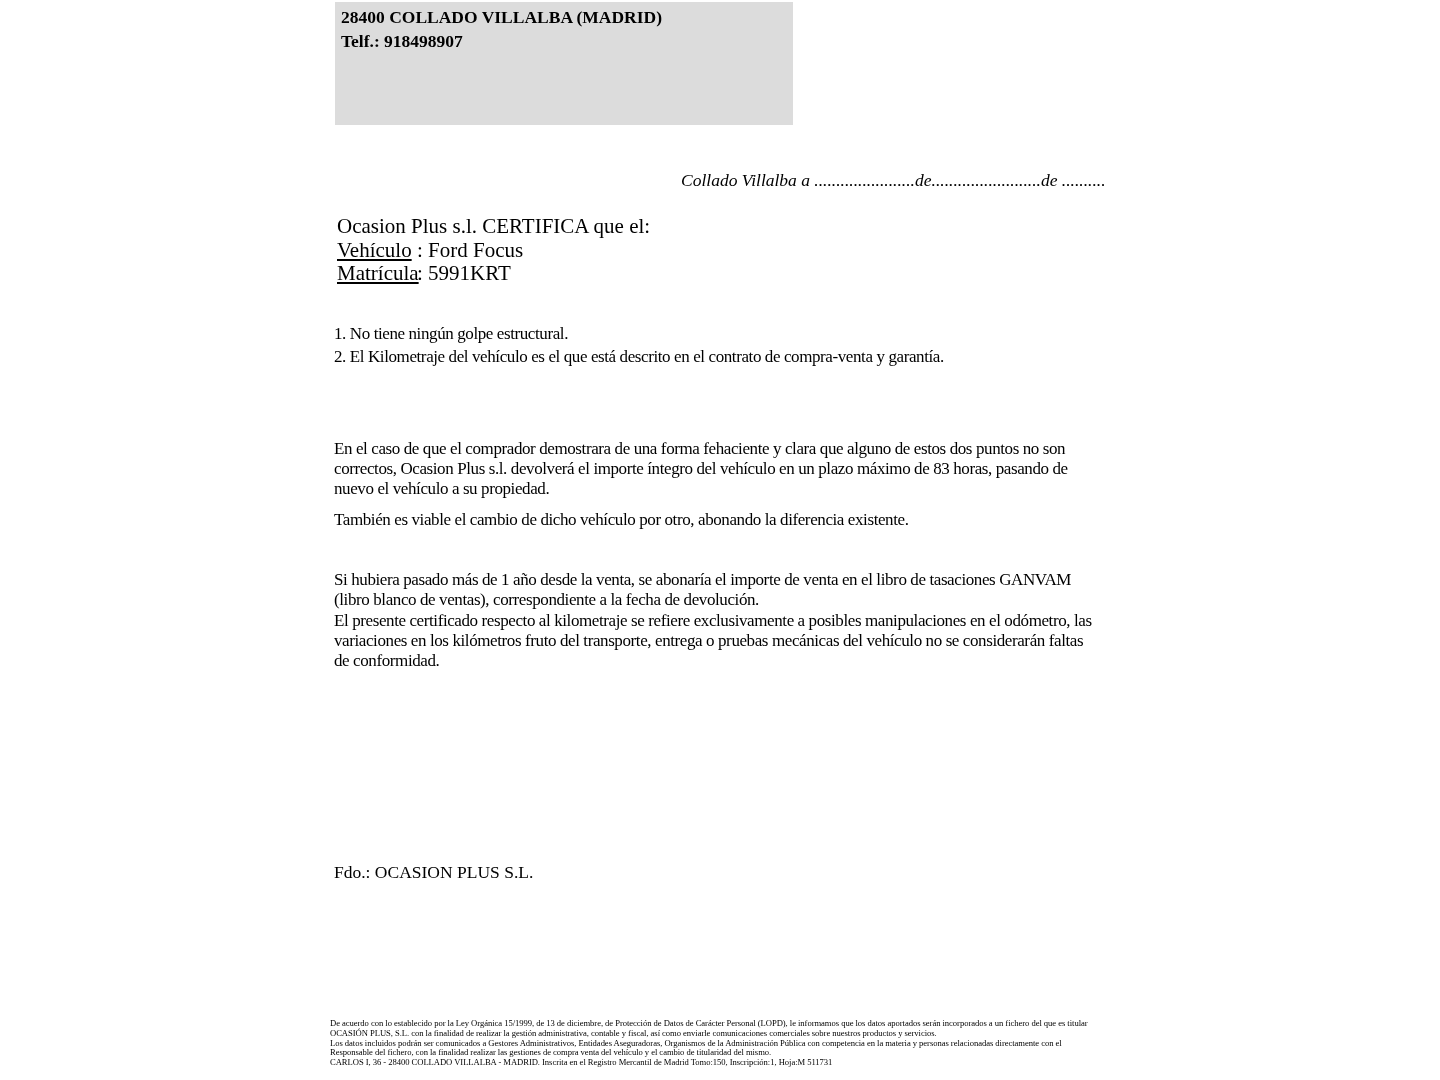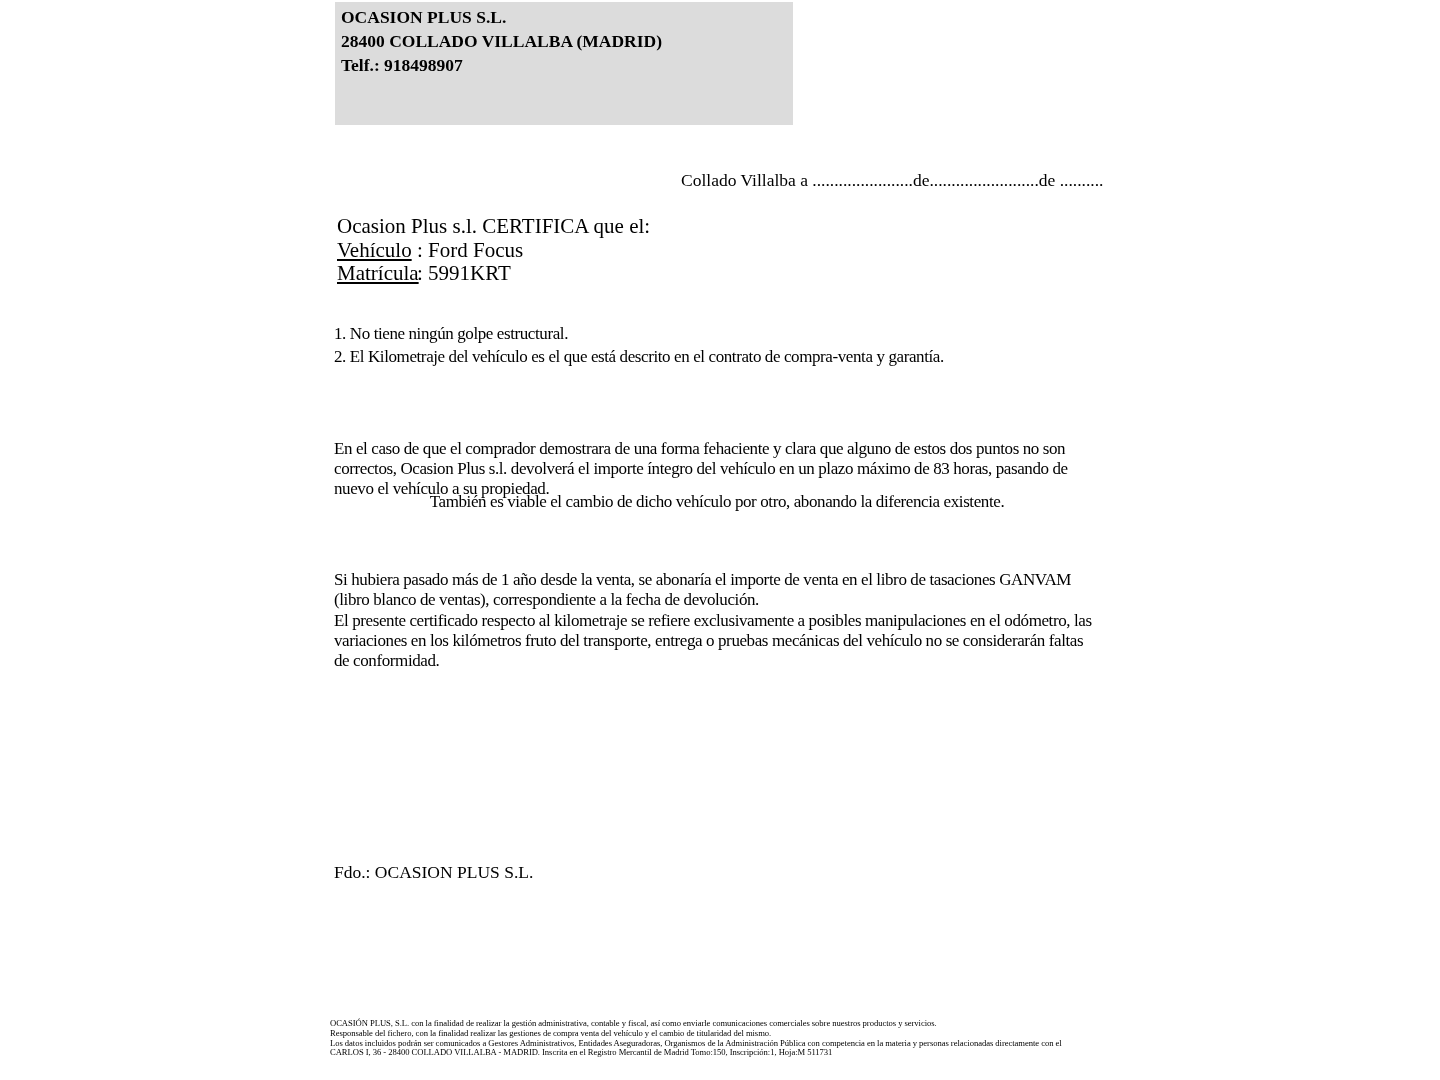--- a/index.html
+++ b/index.html
@@ -29,20 +29,21 @@
     line-height: 24px;
     white-space: nowrap;
   }
 
   
   .date-line {
     left: 681px;
     top: 170px;
     font-size: 17.5px;
     white-space: nowrap;
+    font-style: italic;
   }
 
   
   .cert-block {
     left: 337px;
     top: 215px;
     font-size: 21px;
     line-height: 23.5px;
   }
   .cert-label {
@@ -54,21 +55,21 @@
 
   
   .body-text {
     font-size: 17px;
     letter-spacing: -0.4px;
     line-height: 19.8px;
   }
   .point-1 { left: 334px; top: 324px; white-space: nowrap; }
   .point-2 { left: 334px; top: 347px; white-space: nowrap; }
   .para-1 { left: 334px; top: 439px; width: 766px; }
-  .para-2 { left: 334px; top: 492px; width: 766px; text-align: center; }
+  .para-2 { left: 334px; top: 510px; width: 766px; }
   .para-3 { left: 334px; top: 554px; width: 766px; margin-top: 16px; }
   .para-4 { left: 334px; top: 611px; width: 766px; }
 
   
   .signature {
     left: 334px;
     top: 862px;
     font-size: 17.5px;
     white-space: nowrap;
   }
@@ -83,21 +84,20 @@
     font-size: 8.6px;
     line-height: 9.75px;
     letter-spacing: -0.05px;
     white-space: nowrap;
   }
 </style>
 </head>
 <body>
 
 <div class="abs header-box">
-  <div class="header-line">OCASION PLUS S.L.</div>
   <div class="header-line">28400 COLLADO VILLALBA (MADRID)</div>
   <div class="header-line">Telf.: 918498907</div>
 </div>
 
 <div class="abs date-line">Collado Villalba a .......................de.........................de ..........</div>
 
 <div class="abs cert-block">
   <div>Ocasion Plus s.l. CERTIFICA que el:</div>
   <div>
     <span class="cert-label"><u>Vehículo</u></span><span class="cert-val">: Ford Focus</span>
@@ -111,17 +111,18 @@
 <div class="abs body-text point-2">2. El Kilometraje del vehículo es el que está descrito en el contrato de compra-venta y garantía.</div>
 
 <div class="abs body-text para-1">En el caso de que el comprador demostrara de una forma fehaciente y clara que alguno de estos dos puntos no son correctos, Ocasion Plus s.l. devolverá el importe íntegro del vehículo en un plazo máximo de 83 horas, pasando de nuevo el vehículo a su propiedad.</div>
 <div class="abs body-text para-2">También es viable el cambio de dicho vehículo por otro, abonando la diferencia existente.</div>
 <div class="abs body-text para-3">Si hubiera pasado más de 1 año desde la venta, se abonaría el importe de venta en el libro de tasaciones GANVAM (libro blanco de ventas), correspondiente a la fecha de devolución.</div>
 <div class="abs body-text para-4">El presente certificado respecto al kilometraje se refiere exclusivamente a posibles manipulaciones en el odómetro, las variaciones en los kilómetros fruto del transporte, entrega o pruebas mecánicas del vehículo no se considerarán faltas de conformidad.</div>
 
 <div class="abs signature">Fdo.: OCASION PLUS S.L.</div>
 
 <div class="abs legal">
+  <div class="legal-line">De acuerdo con lo establecido por la Ley Orgánica 15/1999, de 13 de diciembre, de Protección de Datos de Carácter Personal (LOPD), le informamos que los datos aportados serán incorporados a un fichero del que es titular</div>
   <div class="legal-line">OCASIÓN PLUS, S.L. con la finalidad de realizar la gestión administrativa, contable y fiscal, así como enviarle comunicaciones comerciales sobre nuestros productos y servicios.</div>
+  <div class="legal-line">Los datos incluidos podrán ser comunicados a Gestores Administrativos, Entidades Aseguradoras, Organismos de la Administración Pública con competencia en la materia y personas relacionadas directamente con el</div>
   <div class="legal-line">Responsable del fichero, con la finalidad realizar las gestiones de compra venta del vehículo y el cambio de titularidad del mismo.</div>
-  <div class="legal-line">Los datos incluidos podrán ser comunicados a Gestores Administrativos, Entidades Aseguradoras, Organismos de la Administración Pública con competencia en la materia y personas relacionadas directamente con el</div>
   <div class="legal-line">CARLOS I, 36 - 28400 COLLADO VILLALBA - MADRID. Inscrita en el Registro Mercantil de Madrid Tomo:150, Inscripción:1, Hoja:M 511731</div>
 </div>
 
 </body></html>

